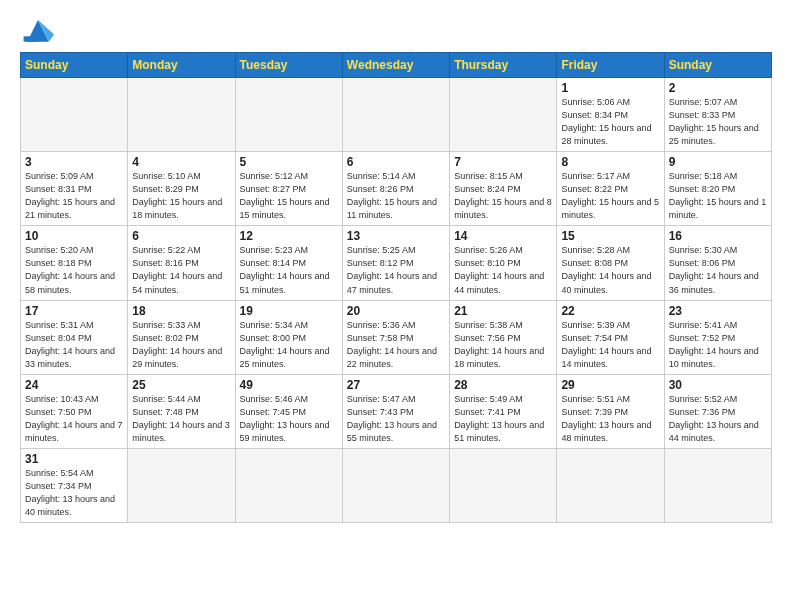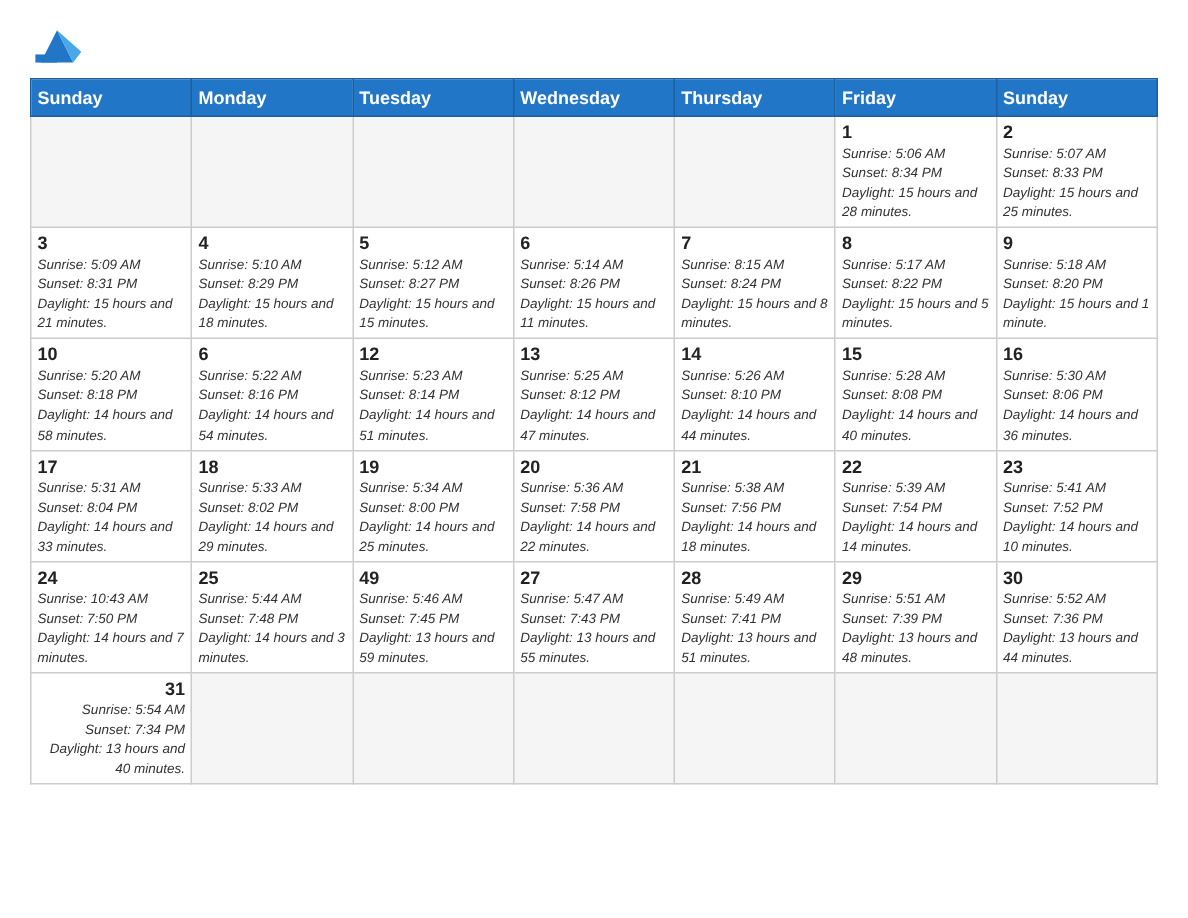--- a/index.html
+++ b/index.html
@@ -52,52 +52,50 @@
       font-size: 15px;
       color: #444;
     }
     table {
       width: 100%;
       border-collapse: collapse;
       table-layout: fixed;
     }
     thead tr th {
       background: #2176c7;
-      color: #ffffff;
+      color: #fde047;
       font-size: 12px;
       font-weight: bold;
       padding: 5px 4px;
       text-align: left;
       border: 1px solid #1a5fa0;
     }
     tbody tr td {
       border: 1px solid #ccc;
       vertical-align: top;
       padding: 3px 4px;
       font-size: 9.5px;
       color: #333;
       height: 72px;
       background: #fff;
     }
     tbody tr:last-child td {
       height: 56px;
-      text-align: right;
     }
     .day-num {
       font-size: 12px;
       font-weight: bold;
       color: #222;
       display: block;
       margin-bottom: 1px;
     }
     .day-info {
       font-size: 9px;
       color: #333;
       line-height: 1.45;
-      font-style: italic;
     }
     .empty-cell {
       background: #f5f5f5;
     }
   </style>
 </head>
 <body>
 
 <div class="page">
   <div class="header-area">

